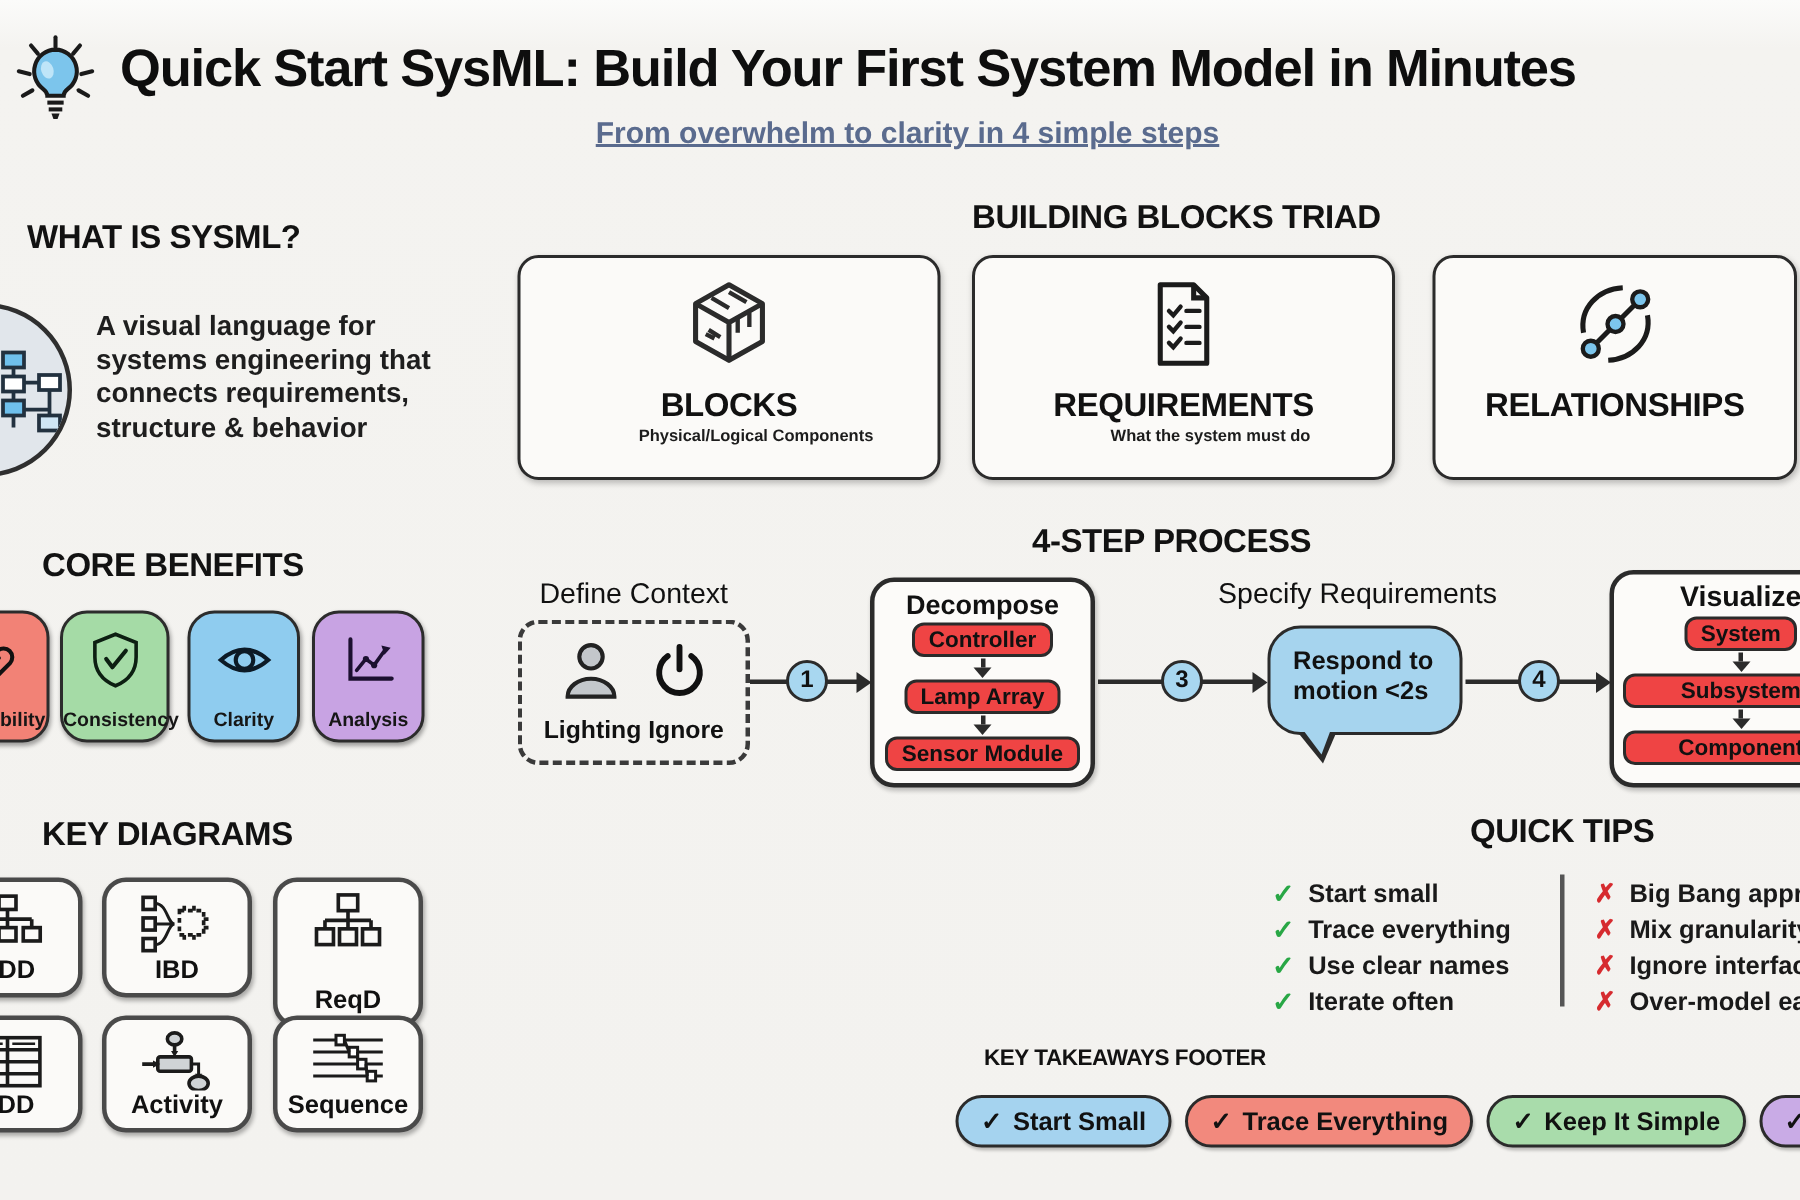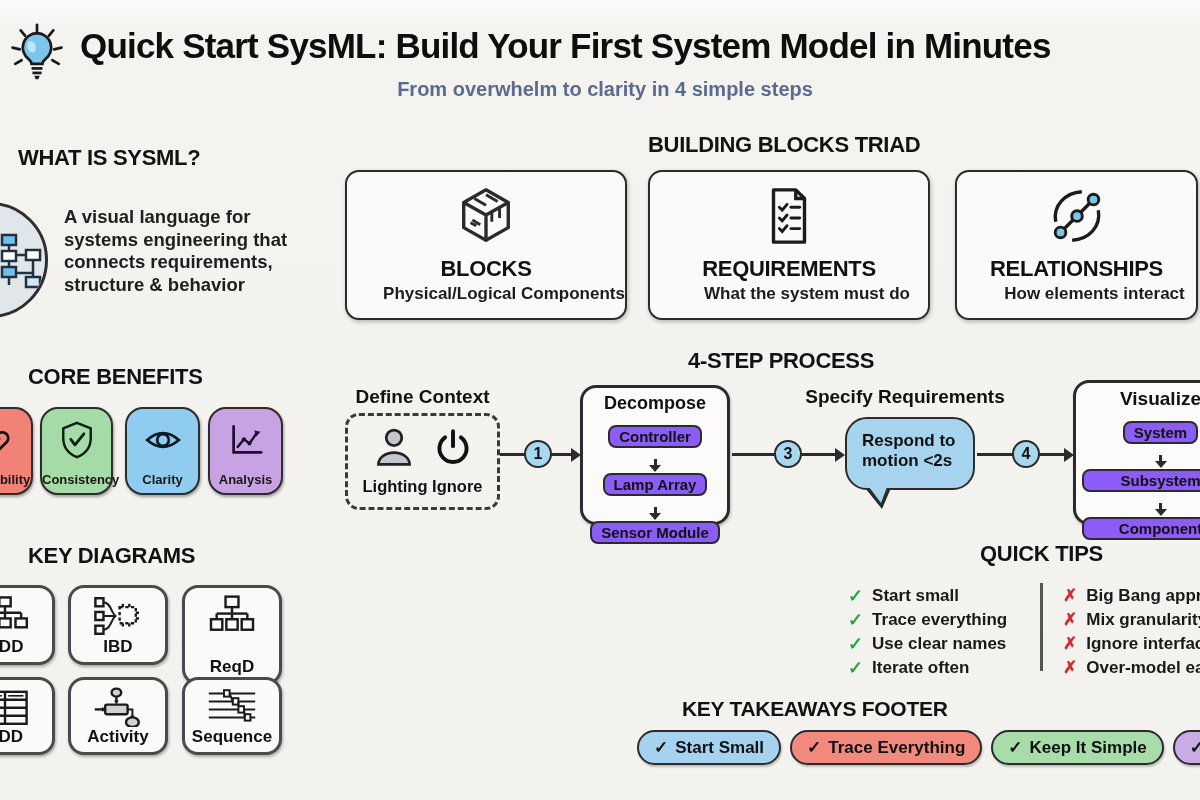--- a/index.html
+++ b/index.html
@@ -28,29 +28,29 @@
   
   .dtile{width:100px;background:#fbfaf8;border:3px solid #4a4a4a;border-radius:16px;
     box-shadow:1px 2px 3px rgba(0,0,0,.3);text-align:center;}
   .dtile svg{margin-top:7px;}
   .dtile-label{position:absolute;bottom:5px;left:0;right:0;text-align:center;
     font-size:17px;font-weight:800;white-space:nowrap;}
   
   .card{top:170px;height:150px;background:#fbfaf8;border:2.5px solid #2b2b2b;border-radius:14px;
     box-shadow:1px 2px 4px rgba(0,0,0,.25);text-align:center;padding-top:13px;}
   .card-title{font-size:22px;font-weight:800;margin-top:5px;letter-spacing:-0.3px;}
-  .card-sub{font-size:17px;font-weight:600;margin-top:2px;color:#1c1c1c;padding-left:36px;}
-  
-  .plabel{font-size:19px;font-weight:700;text-align:center;white-space:nowrap;}
+  .card-sub{font-size:11px;font-weight:600;margin-top:2px;color:#1c1c1c;padding-left:36px;}
+  
+  .plabel{font-size:19px;font-weight:400;text-align:center;white-space:nowrap;}
   .dashbox{left:345px;top:413px;width:155px;height:97px;border:3px dashed #3a3a3a;
     border-radius:14px;text-align:center;}
   .pbox{background:#fcfbf9;border:3px solid #2b2b2b;border-radius:16px;text-align:center;
     box-shadow:1px 2px 3px rgba(0,0,0,.22);}
   .pbox-title{font-size:18px;font-weight:800;margin-top:5px;}
-  .sub-box{display:block;width:fit-content;margin:11px auto;background:#8b5cf6;
+  .sub-box{display:block;width:fit-content;margin:1px auto;background:#ef4444;
     border:2.5px solid #2b2b2b;border-radius:8px;font-size:15px;font-weight:700;
     padding:1px 9px;white-space:nowrap;}
   .sub-box.wide{width:158px;padding:1px 0;}
   .varr{width:3px;height:6px;background:#2b2b2b;margin:1px auto 0;position:relative;}
   .varr::after{content:"";position:absolute;top:6px;left:-4.5px;border:6px solid transparent;
     border-top:7px solid #2b2b2b;border-bottom:0;}
   .conn{position:absolute;top:453px;height:3px;background:#2b2b2b;}
   .conn .head{position:absolute;right:-9px;top:-5.5px;width:0;height:0;
     border-left:10px solid #2b2b2b;border-top:7px solid transparent;border-bottom:7px solid transparent;}
   .stepnum{position:absolute;top:-13px;width:28px;height:28px;border-radius:50%;
@@ -94,21 +94,21 @@
         <line x1="56" y1="46" x2="49" y2="42"></line>
       </g>
       <path d="M32,12 a16,16 0 0 1 9,29 c-2,1.5 -3,3 -3,5 h-12 c0,-2 -1,-3.5 -3,-5 a16,16 0 0 1 9,-29 z" fill="#7cc5ec" stroke="#1a1a1a" stroke-width="3"></path>
       <ellipse cx="26" cy="27" rx="4.5" ry="6.5" fill="#bfe5f8" transform="rotate(-18 26 27)"></ellipse>
       <line x1="26" y1="51" x2="38" y2="51" stroke="#1a1a1a" stroke-width="3"></line>
       <line x1="27" y1="56" x2="37" y2="56" stroke="#1a1a1a" stroke-width="3"></line>
       <path d="M29,59 h6 l-1.5,4 h-3 z" fill="#1a1a1a"></path>
     </svg>
   </div>
   <div class="abs title" style="left:80px;top:26px;">Quick Start SysML: Build Your First System Model in Minutes</div>
-  <div class="abs subtitle" style="left:300px;top:78px;width:610px;">From overwhelm to clarity in 4 simple steps</div>
+  <div class="abs subtitle" style="left:300px;top:78px;width:610px;text-decoration:underline;">From overwhelm to clarity in 4 simple steps</div>
 
   <div class="abs h2" style="left:18px;top:145px;">WHAT IS SYSML?</div>
   <div class="abs what-circle">
     <svg class="abs" style="left:64px;top:28px;" width="48" height="60" viewBox="0 0 48 60">
       <g stroke="#22313f" stroke-width="2.5">
         <line x1="10" y1="8" x2="10" y2="52"></line>
         <line x1="10" y1="22" x2="34" y2="22"></line>
           <line x1="10" y1="40" x2="34" y2="40"></line>
         <line x1="34" y1="22" x2="34" y2="48"></line>
         <rect x="3" y="2" width="14" height="10" fill="#6fc0ec"></rect>
@@ -297,21 +297,20 @@
     <span>
       <svg width="62" height="62" viewBox="0 0 64 64" fill="none" stroke="#1b1b1b" stroke-width="3.5">
         <path d="M10,38 C7,21 20,8 37,7"></path>
         <path d="M54,26 C57,43 44,56 27,57"></path>
         <line x1="15" y1="49" x2="49" y2="15"></line>
         <circle cx="15" cy="49" r="5.5" fill="#7cc5ec" stroke-width="3"></circle>
         <circle cx="32" cy="32" r="5.5" fill="#7cc5ec" stroke-width="3"></circle>
         <circle cx="49" cy="15" r="5.5" fill="#7cc5ec" stroke-width="3"></circle>
       </svg></span>
     <div class="card-title">RELATIONSHIPS</div>
-    <div class="card-sub">How elements interact</div>
   </div>
 
   <div class="abs h2" style="left:688px;top:348px;">4-STEP PROCESS</div>
 
   <div class="abs plabel" style="left:345px;top:386px;width:155px;">Define Context</div>
   <div class="abs dashbox">
     <div style="margin-top:9px;display:flex;justify-content:center;gap:16px;align-items:center;">
       <span>
         <svg width="44" height="44" viewBox="0 0 48 48">
           <circle cx="24" cy="14" r="8.5" fill="#c3c7cb" stroke="#222" stroke-width="3"></circle>
@@ -401,21 +400,21 @@
     <div class="tip-row">
       <span class="cross">✗</span>
       <span>Ignore interfaces</span>
       </div>
     <div class="tip-row">
       <span class="cross">✗</span>
       <span>Over-model early</span>
       </div>
   </div>
 
-  <div class="abs h2" style="left:682px;top:697px;font-size:21px;">KEY TAKEAWAYS FOOTER</div>
+  <div class="abs h2" style="left:656px;top:697px;font-size:15px;">KEY TAKEAWAYS FOOTER</div>
 
   <div class="abs pills">
     <div class="pill" style="background: rgb(165, 211, 239);">
       <span class="pcheck">✓</span>
       <span>Start Small</span>
       </div>
     <div class="pill" style="background: rgb(242, 137, 125);">
       <span class="pcheck">✓</span>
       <span>Trace Everything</span>
       </div>

